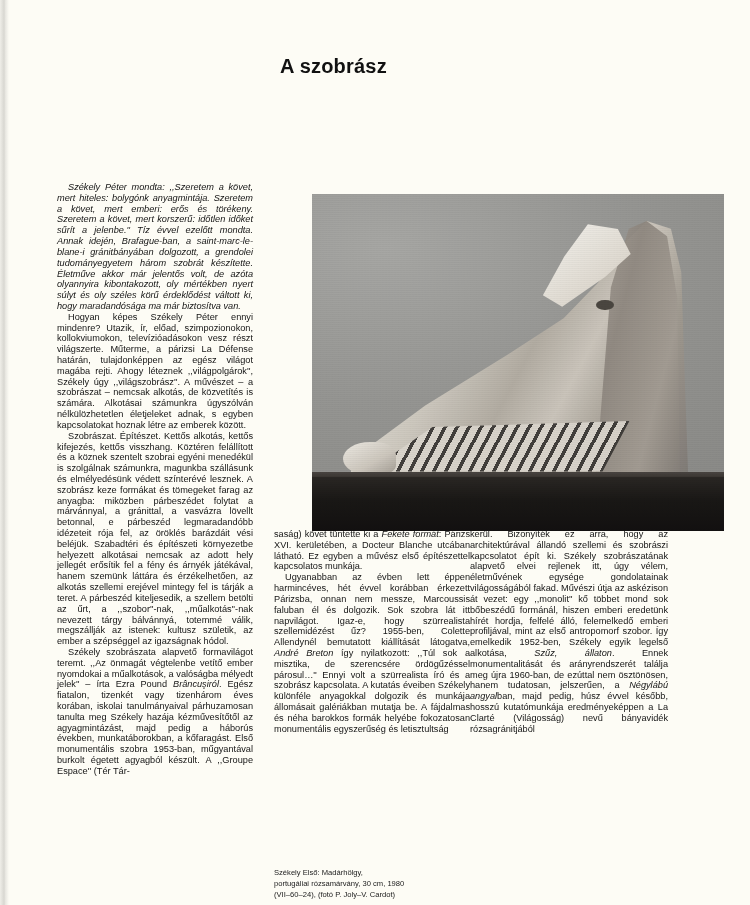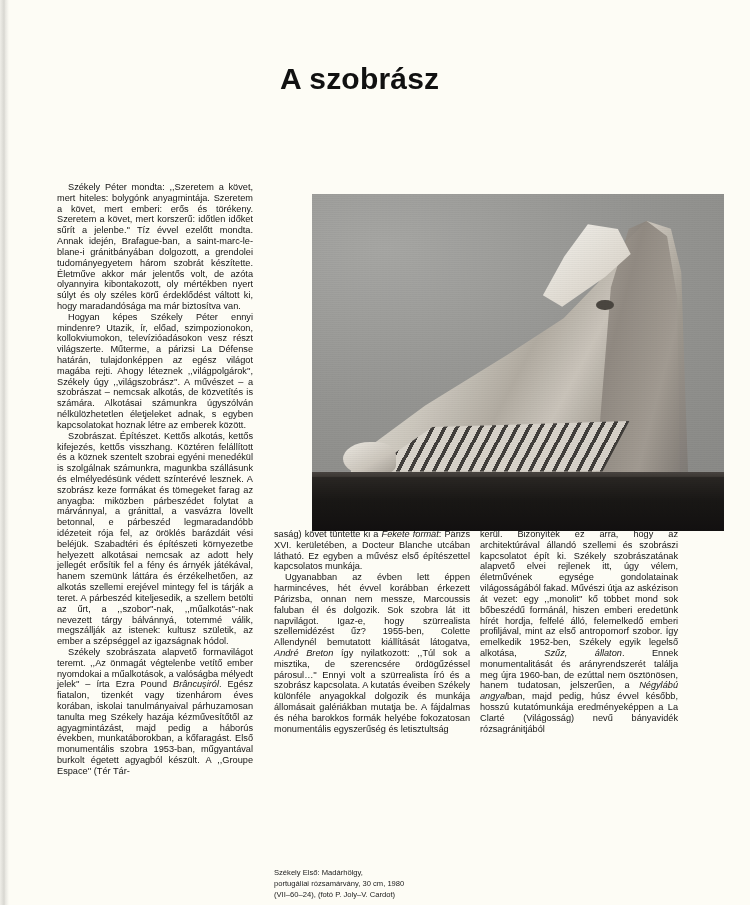--- a/index.html
+++ b/index.html
@@ -29,21 +29,21 @@
     width: 750px;
     height: 905px;
   }
 
   
   .title {
     position: absolute;
     left: 280px;
     top: 42px;
     width: 420px;
-    font-size: 30px;
+    font-size: 20px;
     font-weight: bold;
     letter-spacing: 0.2px;
     color: #111;
   }
 
   
   .photo-figure {
     position: absolute;
     left: 272px;
     top: 178px;
@@ -177,27 +177,27 @@
     line-height: 1.175;
     text-align: justify;
     color: #141414;
     -webkit-hyphens: none;
     hyphens: none;
   }
   .col p {
     margin: 0;
     text-indent: 11px;
   }
-  .col p.first { text-indent: 11px; }
+  .col p.first { text-indent: 11px; font-style: italic; }
   .col p.cont  { text-indent: 0; }
   .col i { font-style: italic; }
 
   #col1 { left: 57px;  top: 182px; width: 196px; }
   #col2 { left: 274px; top: 529px; width: 196px; }
-  #col3 { left: 480px; top: 529px; width: 198px; }
+  #col3 { left: 470px; top: 529px; width: 198px; }
 </style>
 </head>
 <body>
 
 <div class="page">
 
   <div class="scan-edge"></div>
 
   <h1 class="title">A szobrász</h1>
 

